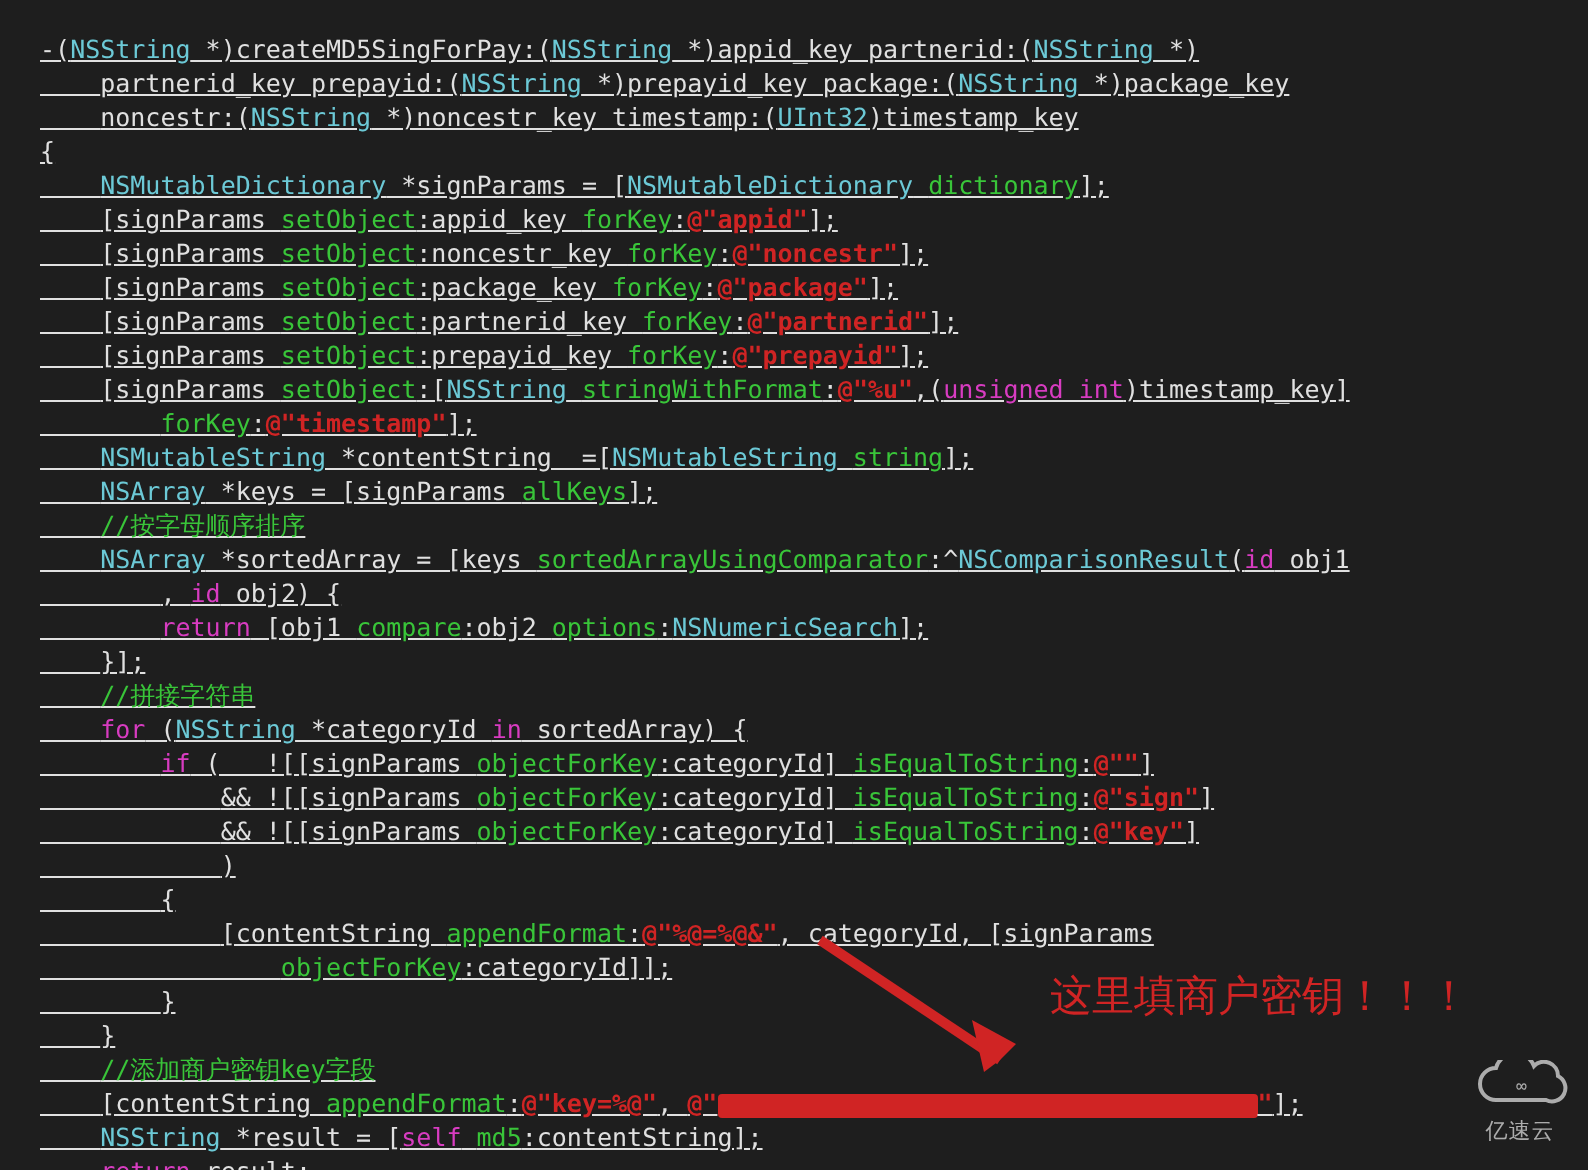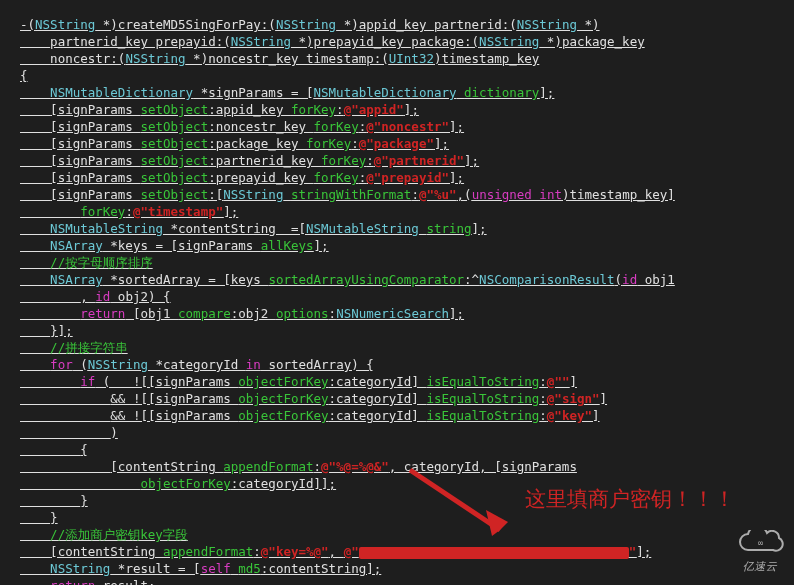--- a/index.html
+++ b/index.html
@@ -65,21 +65,20 @@
   }
   .watermark svg { display:block; }
   .wm-text {
     font-family: sans-serif;
     font-size: 11px;
     color: #ffffff;
     opacity: 0.9;
     margin-top: 2px;
     text-align: center;
     letter-spacing: 0.5px;
-    font-style: italic;
   }
 </style>
 </head>
 <body>
 
 <pre><span>-(</span><span class="type">NSString</span><span> *)createMD5SingForPay:(</span><span class="type">NSString</span><span> *)appid_key partnerid:(</span><span class="type">NSString</span><span> *)</span>
     <span>partnerid_key prepayid:(</span><span class="type">NSString</span><span> *)prepayid_key package:(</span><span class="type">NSString</span><span> *)package_key</span>
     <span>noncestr:(</span><span class="type">NSString</span><span> *)noncestr_key timestamp:(</span><span class="type">UInt32</span><span>)timestamp_key</span>
 <span>{</span>
 <span>    </span><span class="type">NSMutableDictionary</span><span> *signParams = [</span><span class="type">NSMutableDictionary</span><span> </span><span class="sel">dictionary</span><span>];</span>

